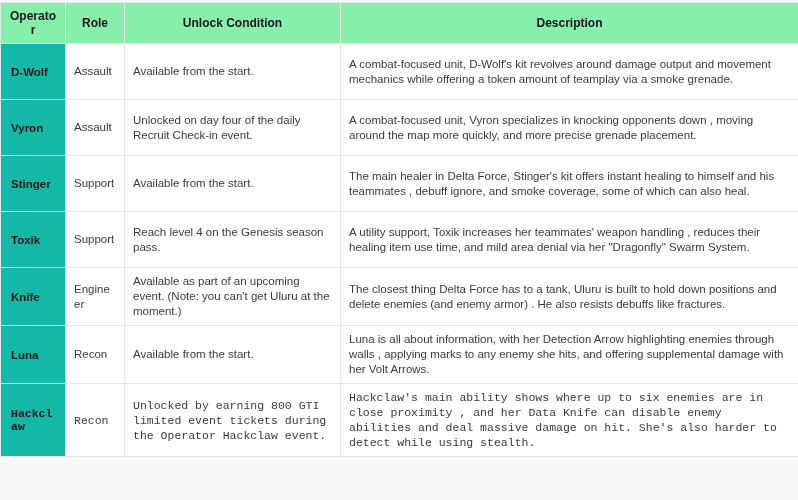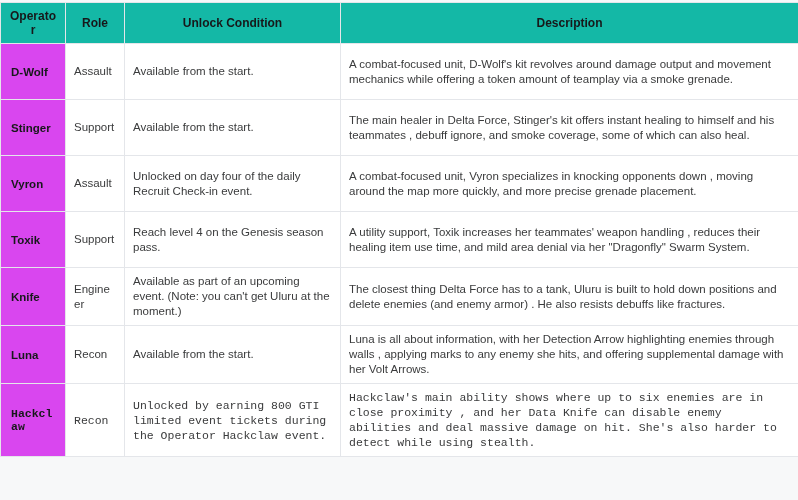--- a/index.html
+++ b/index.html
@@ -20,30 +20,30 @@
   }
   th, td {
     border: 1px solid #e4e6ea;
     vertical-align: middle;
     padding: 6px 8px;
     box-sizing: border-box;
     overflow-wrap: break-word;
   }
   thead tr { height: 38px; }
   thead th {
-    background: #14b8a6;
+    background: #86efac;
     font-size: 12px;
     font-weight: bold;
     color: #17181a;
     text-align: center;
   }
   tbody tr { height: 56px; }
   tbody tr:last-child { height: 62px; font-family: Liberation Mono, monospace; }
   tbody th {
-    background: #d946ef;
+    background: #14b8a6;
     font-size: 11.5px;
     font-weight: bold;
     color: #17181a;
     text-align: left;
     padding-left: 10px;
   }
   tbody td {
     font-size: 11.5px;
     line-height: 15px;
     color: #3a3b3c;
@@ -71,30 +71,30 @@
       </tr>
     </thead>
     <tbody id="table-body">
         <tr>
           <th>D-Wolf</th>
           <td>Assault</td>
           <td>Available from the start.</td>
           <td>A combat-focused unit, D-Wolf's kit revolves around damage output and movement mechanics while offering a token amount of teamplay via a smoke grenade.</td>
         </tr>
         <tr>
+          <th>Vyron</th>
+          <td>Assault</td>
+          <td>Unlocked on day four of the daily Recruit Check-in event.</td>
+          <td>A combat-focused unit, Vyron specializes in knocking opponents down , moving around the map more quickly, and more precise grenade placement.</td>
+        </tr>
+        <tr>
           <th>Stinger</th>
           <td>Support</td>
           <td>Available from the start.</td>
           <td>The main healer in Delta Force, Stinger's kit offers instant healing to himself and his teammates , debuff ignore, and smoke coverage, some of which can also heal.</td>
-        </tr>
-        <tr>
-          <th>Vyron</th>
-          <td>Assault</td>
-          <td>Unlocked on day four of the daily Recruit Check-in event.</td>
-          <td>A combat-focused unit, Vyron specializes in knocking opponents down , moving around the map more quickly, and more precise grenade placement.</td>
         </tr>
         <tr>
           <th>Toxik</th>
           <td>Support</td>
           <td>Reach level 4 on the Genesis season pass.</td>
           <td>A utility support, Toxik increases her teammates' weapon handling , reduces their healing item use time, and mild area denial via her "Dragonfly" Swarm System.</td>
         </tr>
         <tr>
           <th>Knife</th>
           <td>Engineer</td>

